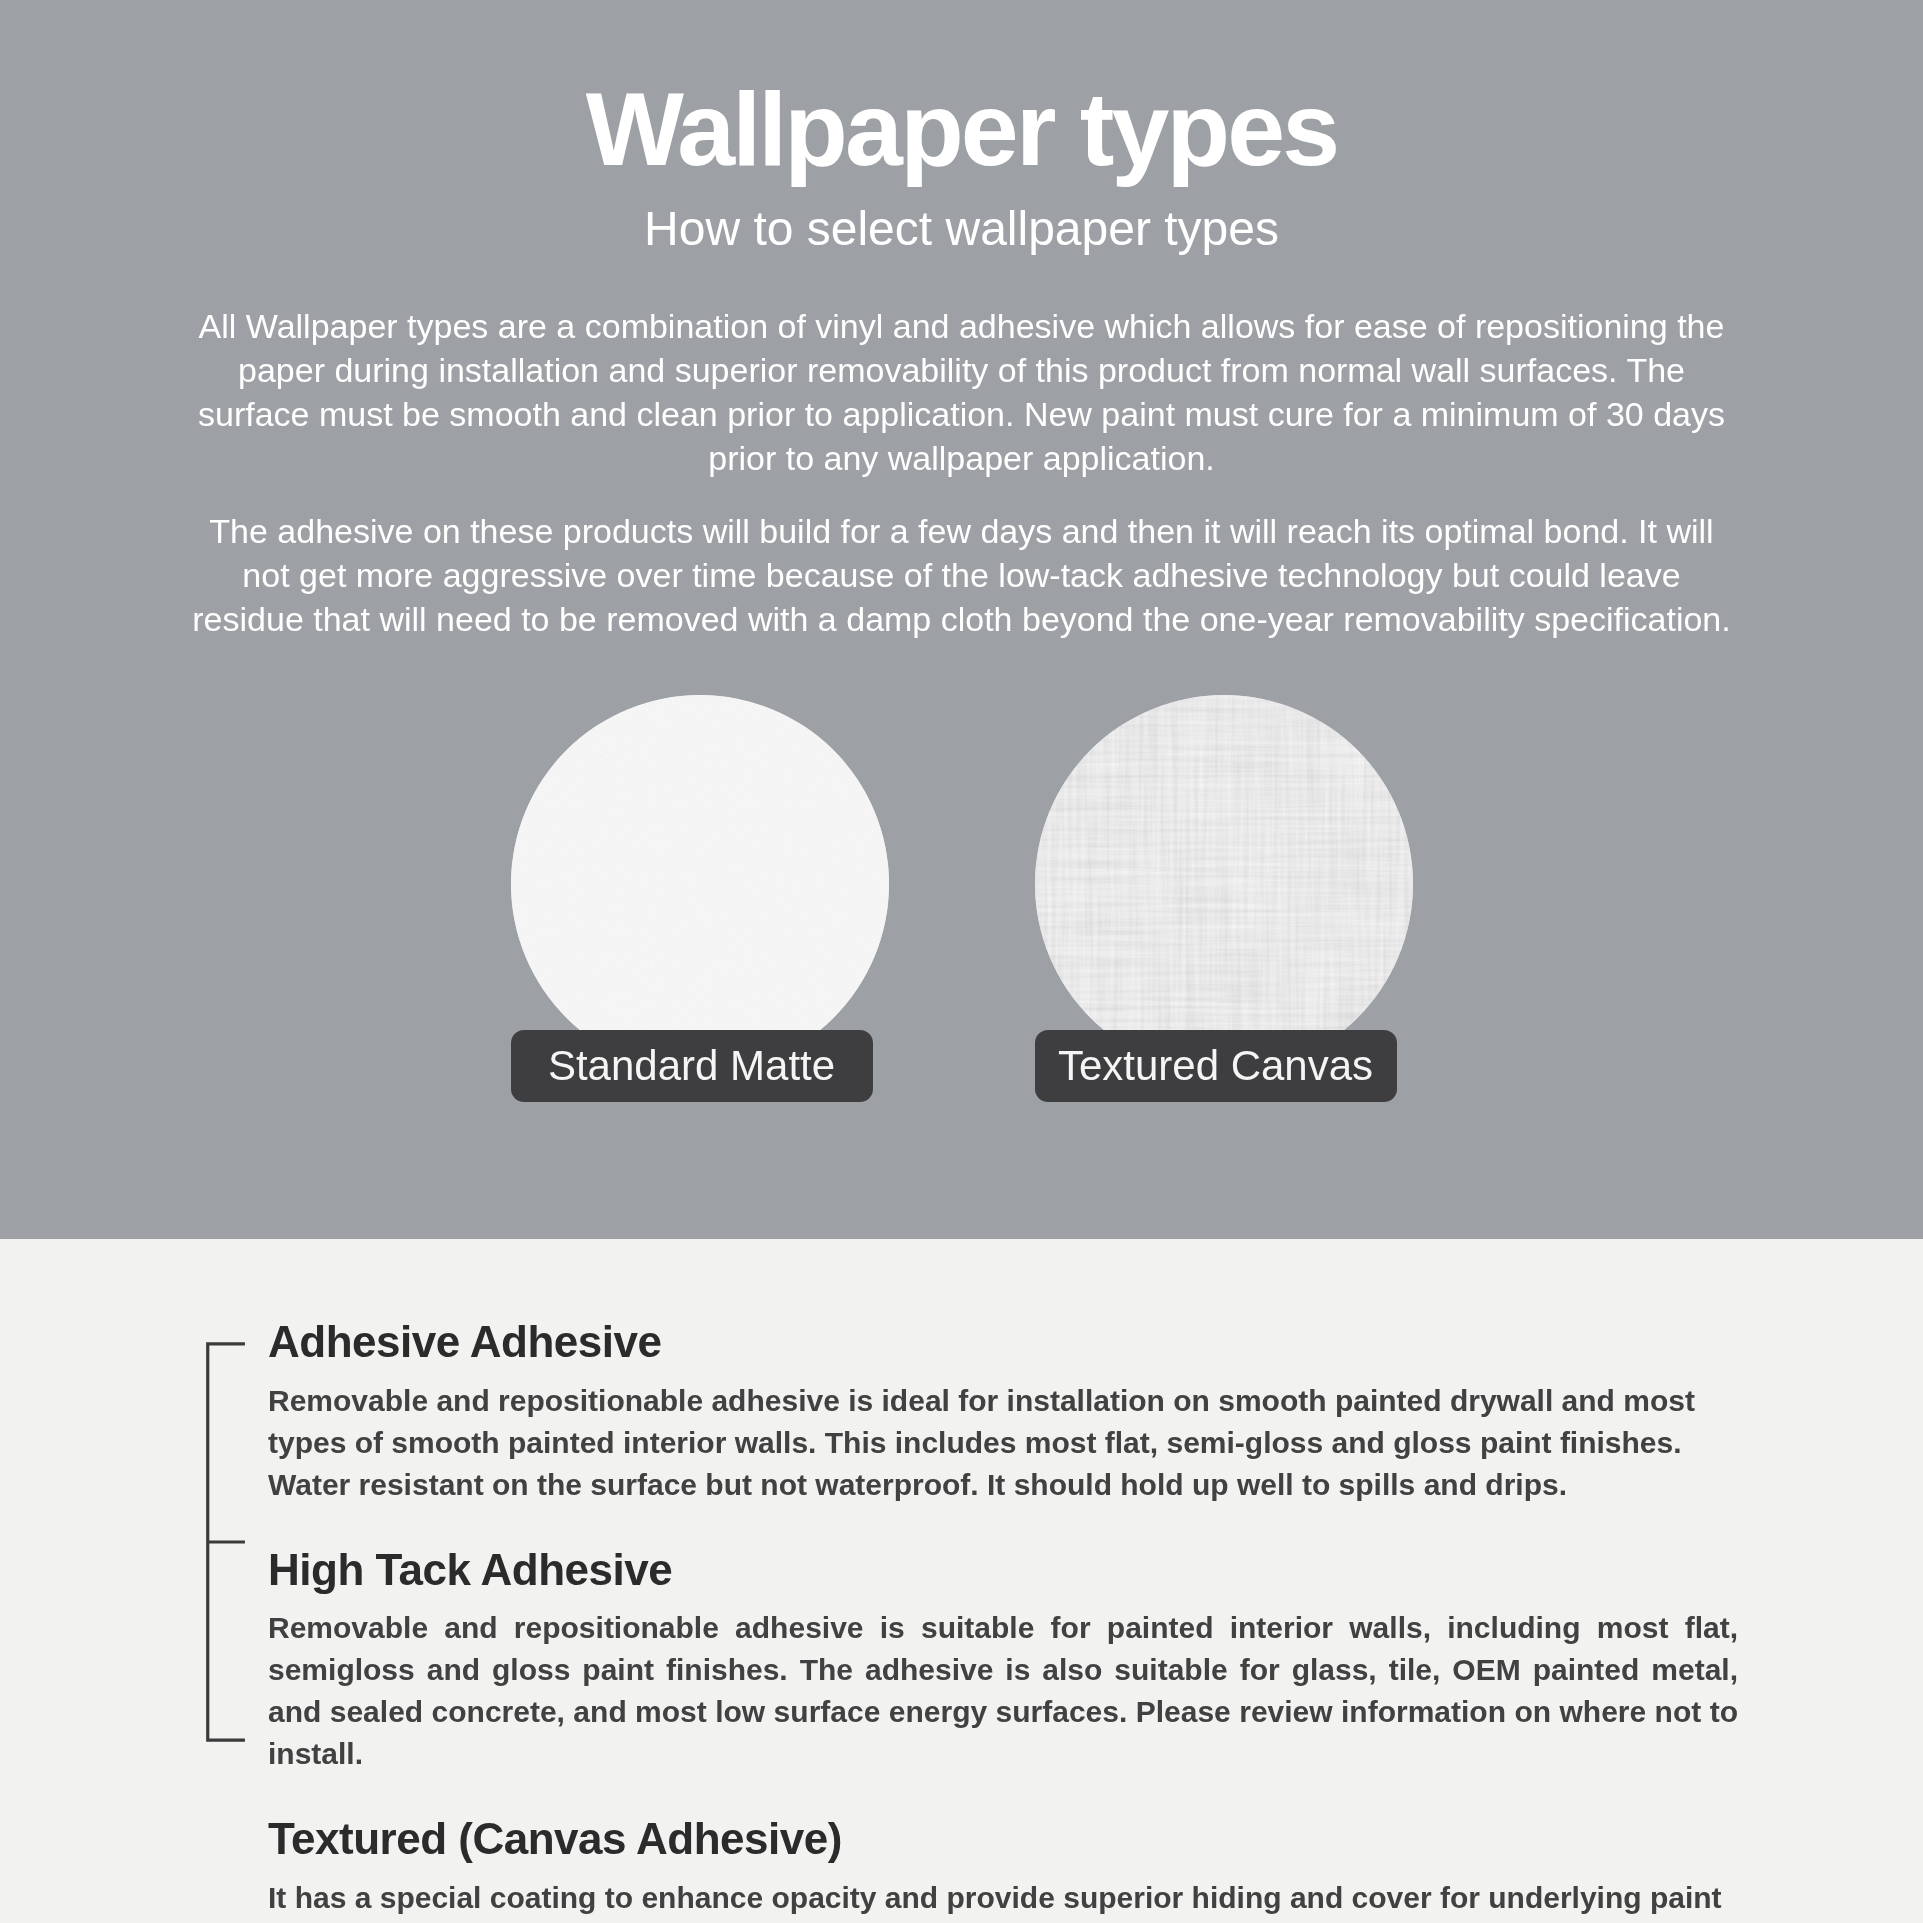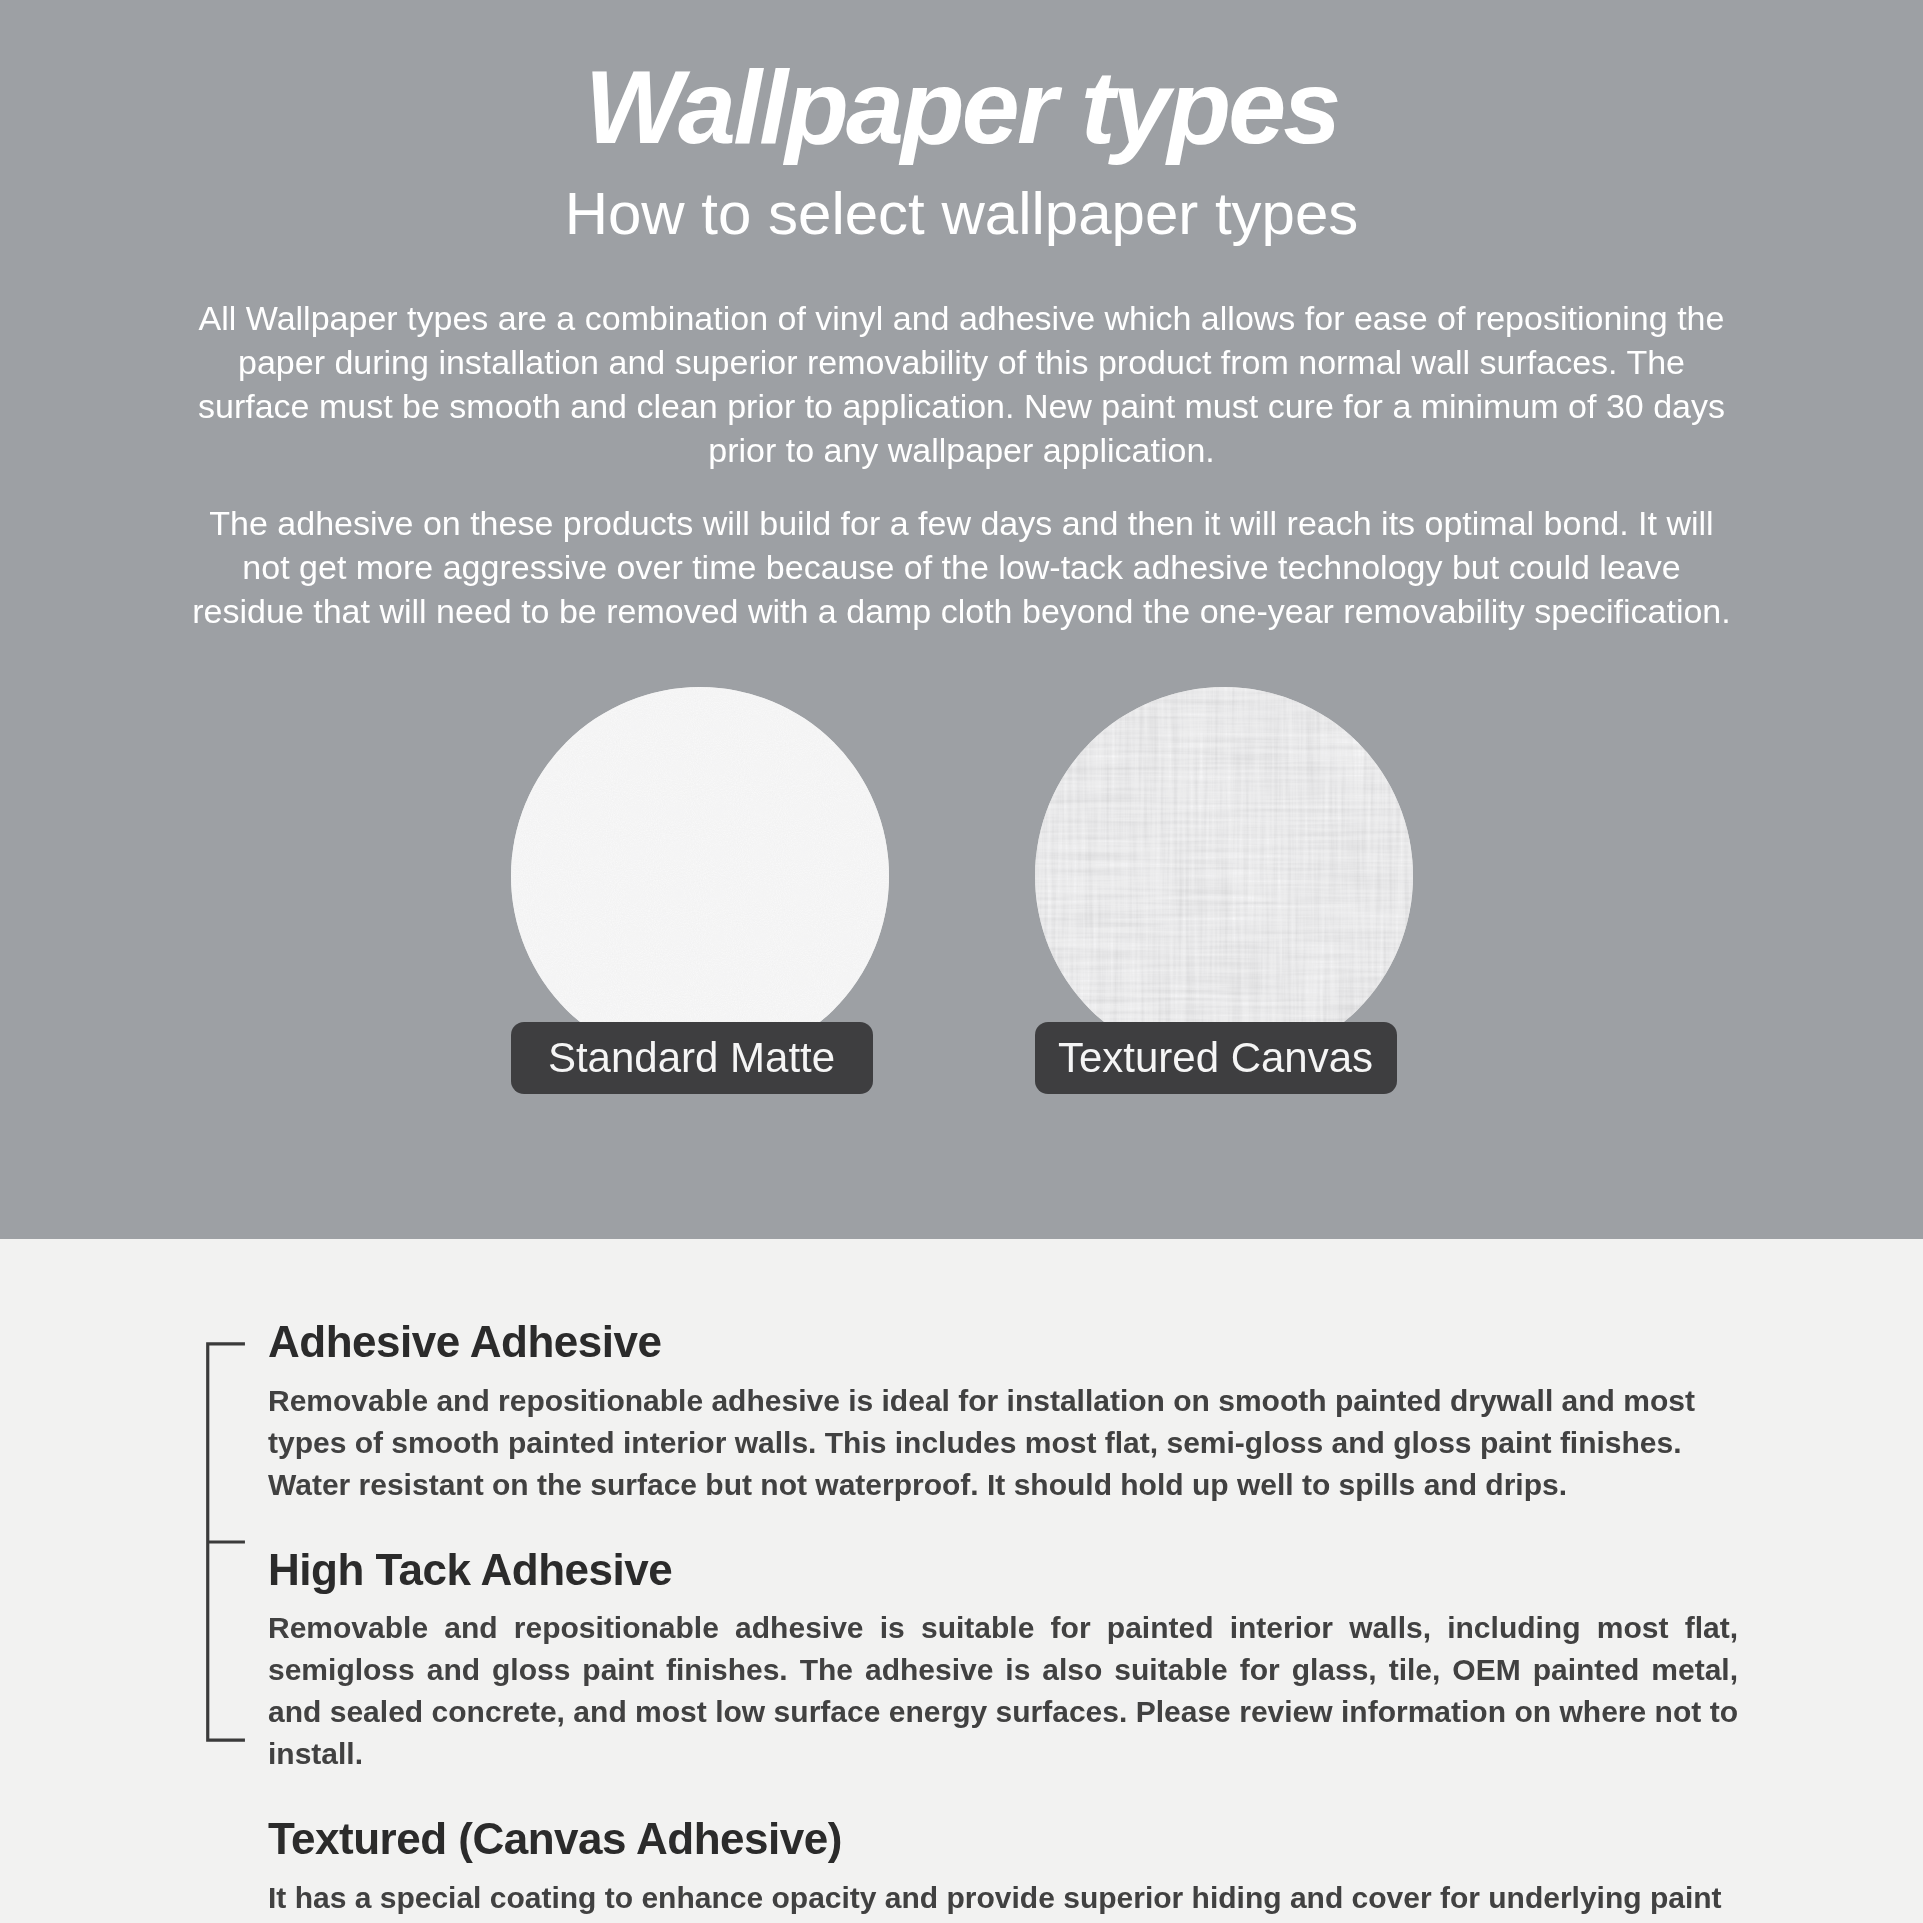--- a/index.html
+++ b/index.html
@@ -26,30 +26,29 @@
 
   
   .hero {
     width: 1923px;
     height: 1239px;
     background: var(--hero-bg, #9da0a4);
     color: var(--hero-text, #ffffff);
     text-align: center;
   }
   .hero h1 {
-    padding-top: 46px;
+    padding-top: 68px;
     font-size: 104px;
     line-height: 1.18;
     font-weight: 700;
     letter-spacing: -2.8px;
-    font-style: italic;
   }
   .hero h2 {
     margin-top: 9.2px;
-    font-size: 60px;
+    font-size: 48px;
     line-height: 1.2;
     font-weight: 400;
     letter-spacing: 0px;
   }
   .hero p.intro {
     margin: 46px auto 0;
     max-width: 1551px;
     font-size: 34px;
     line-height: 44px;
     font-weight: 400;

